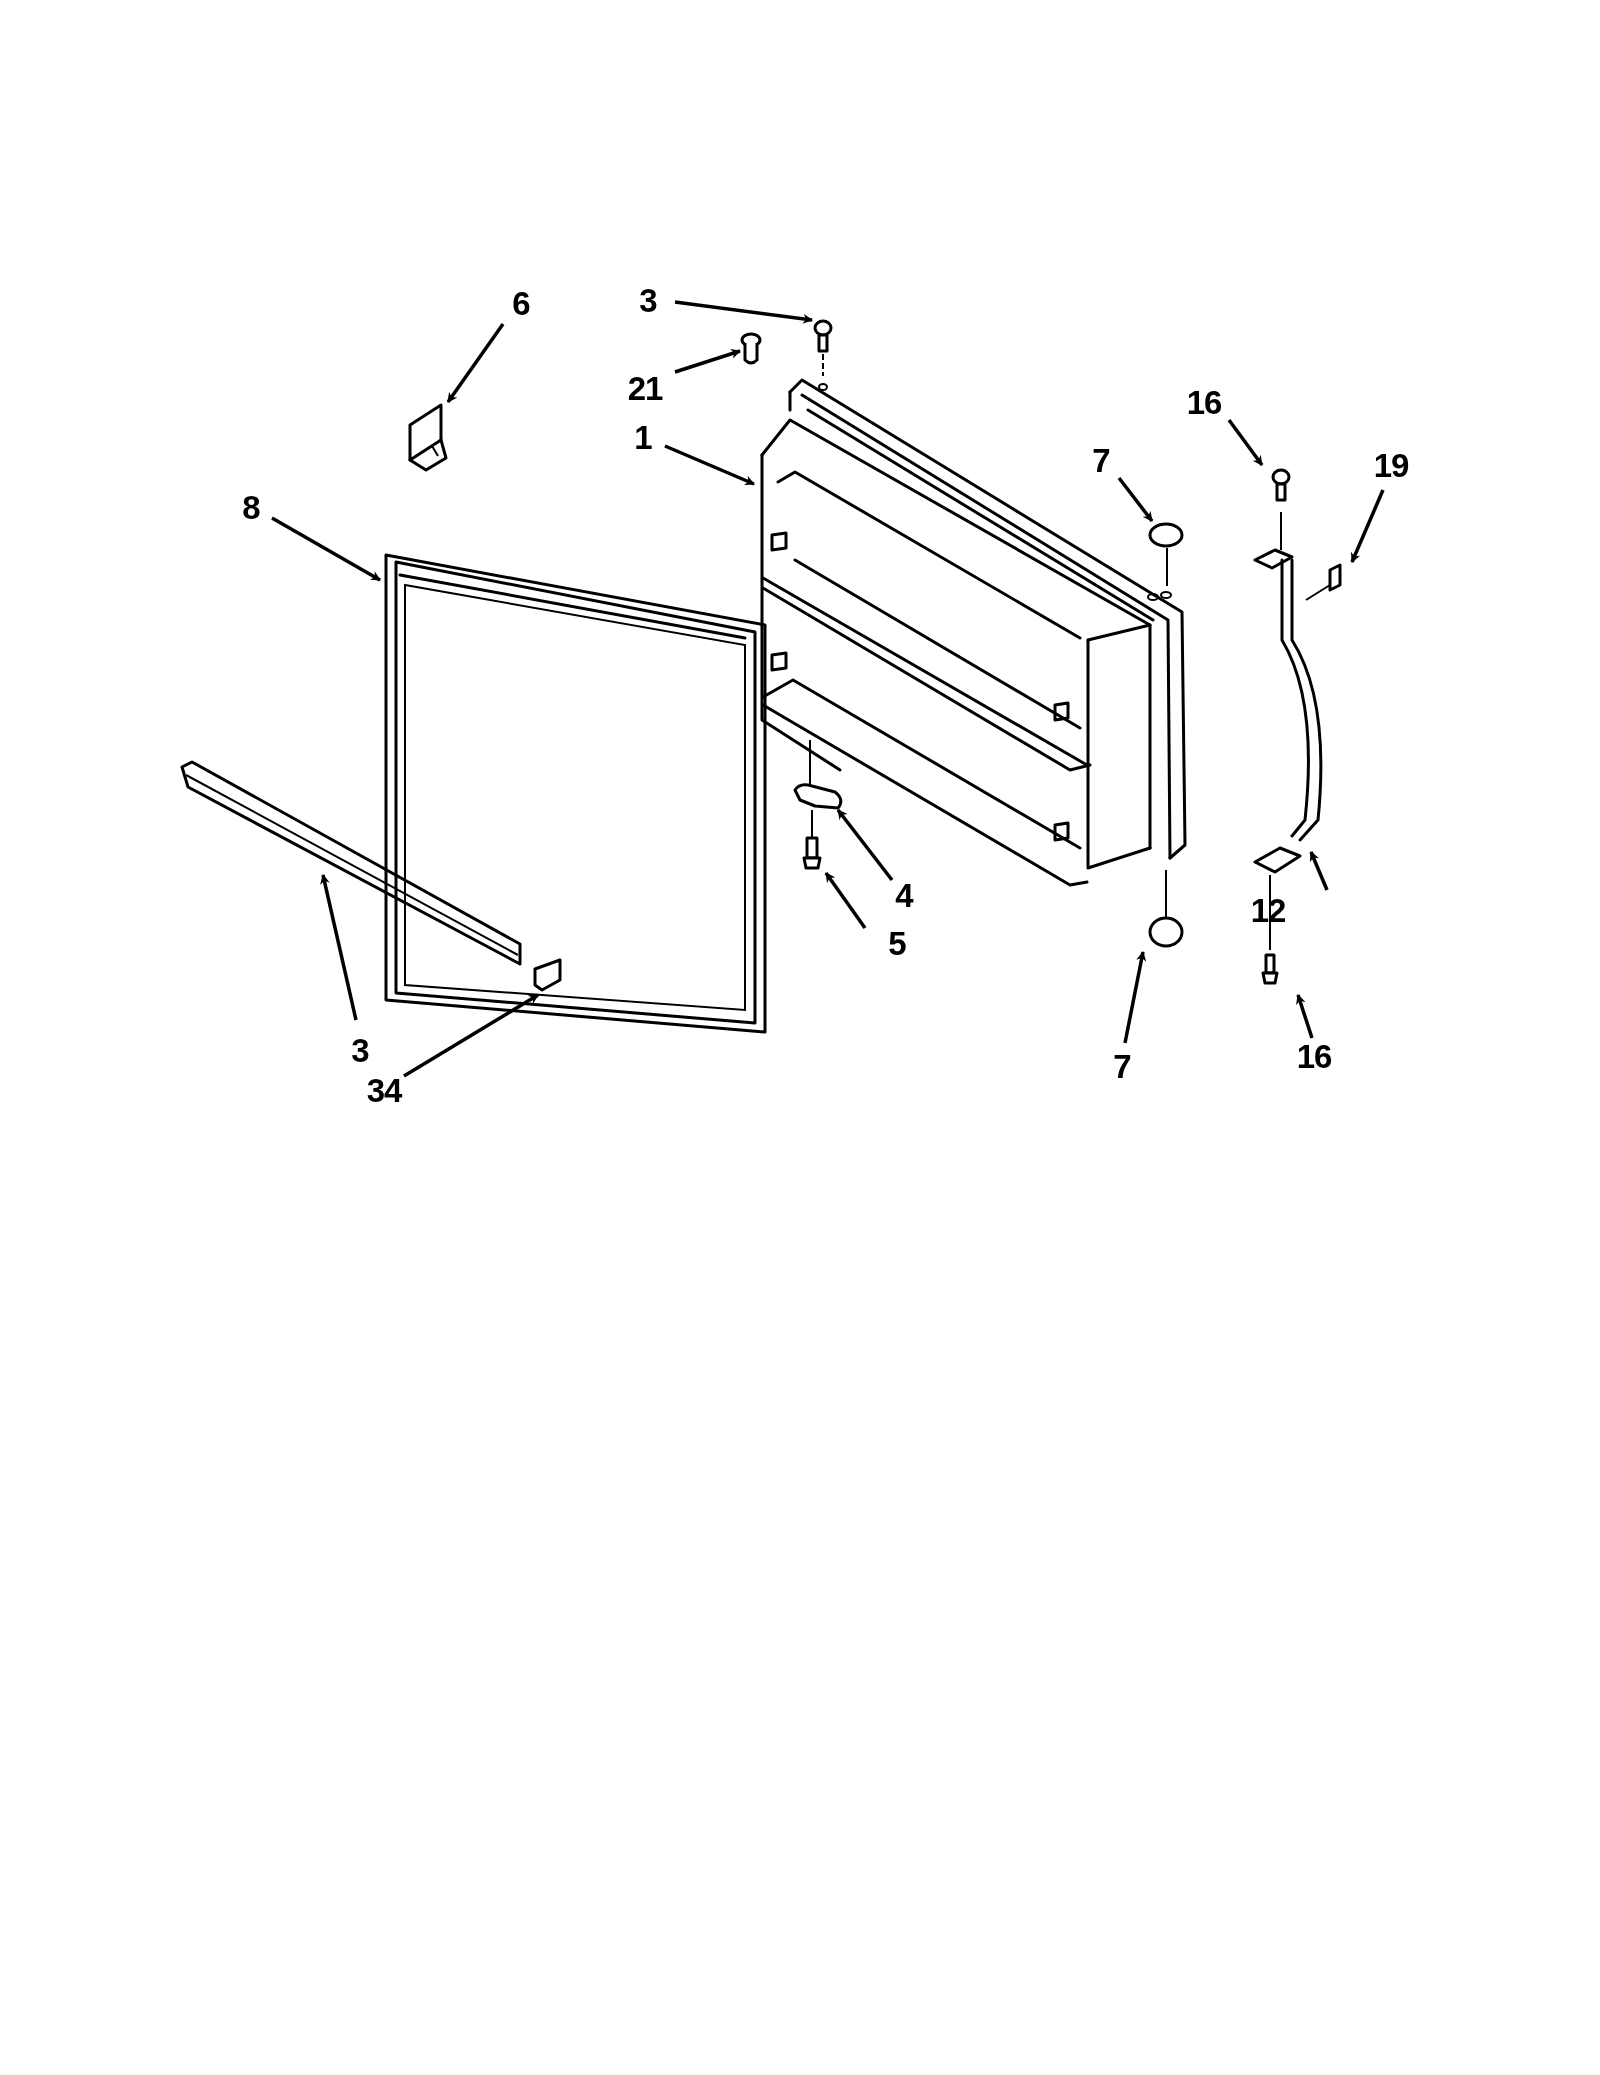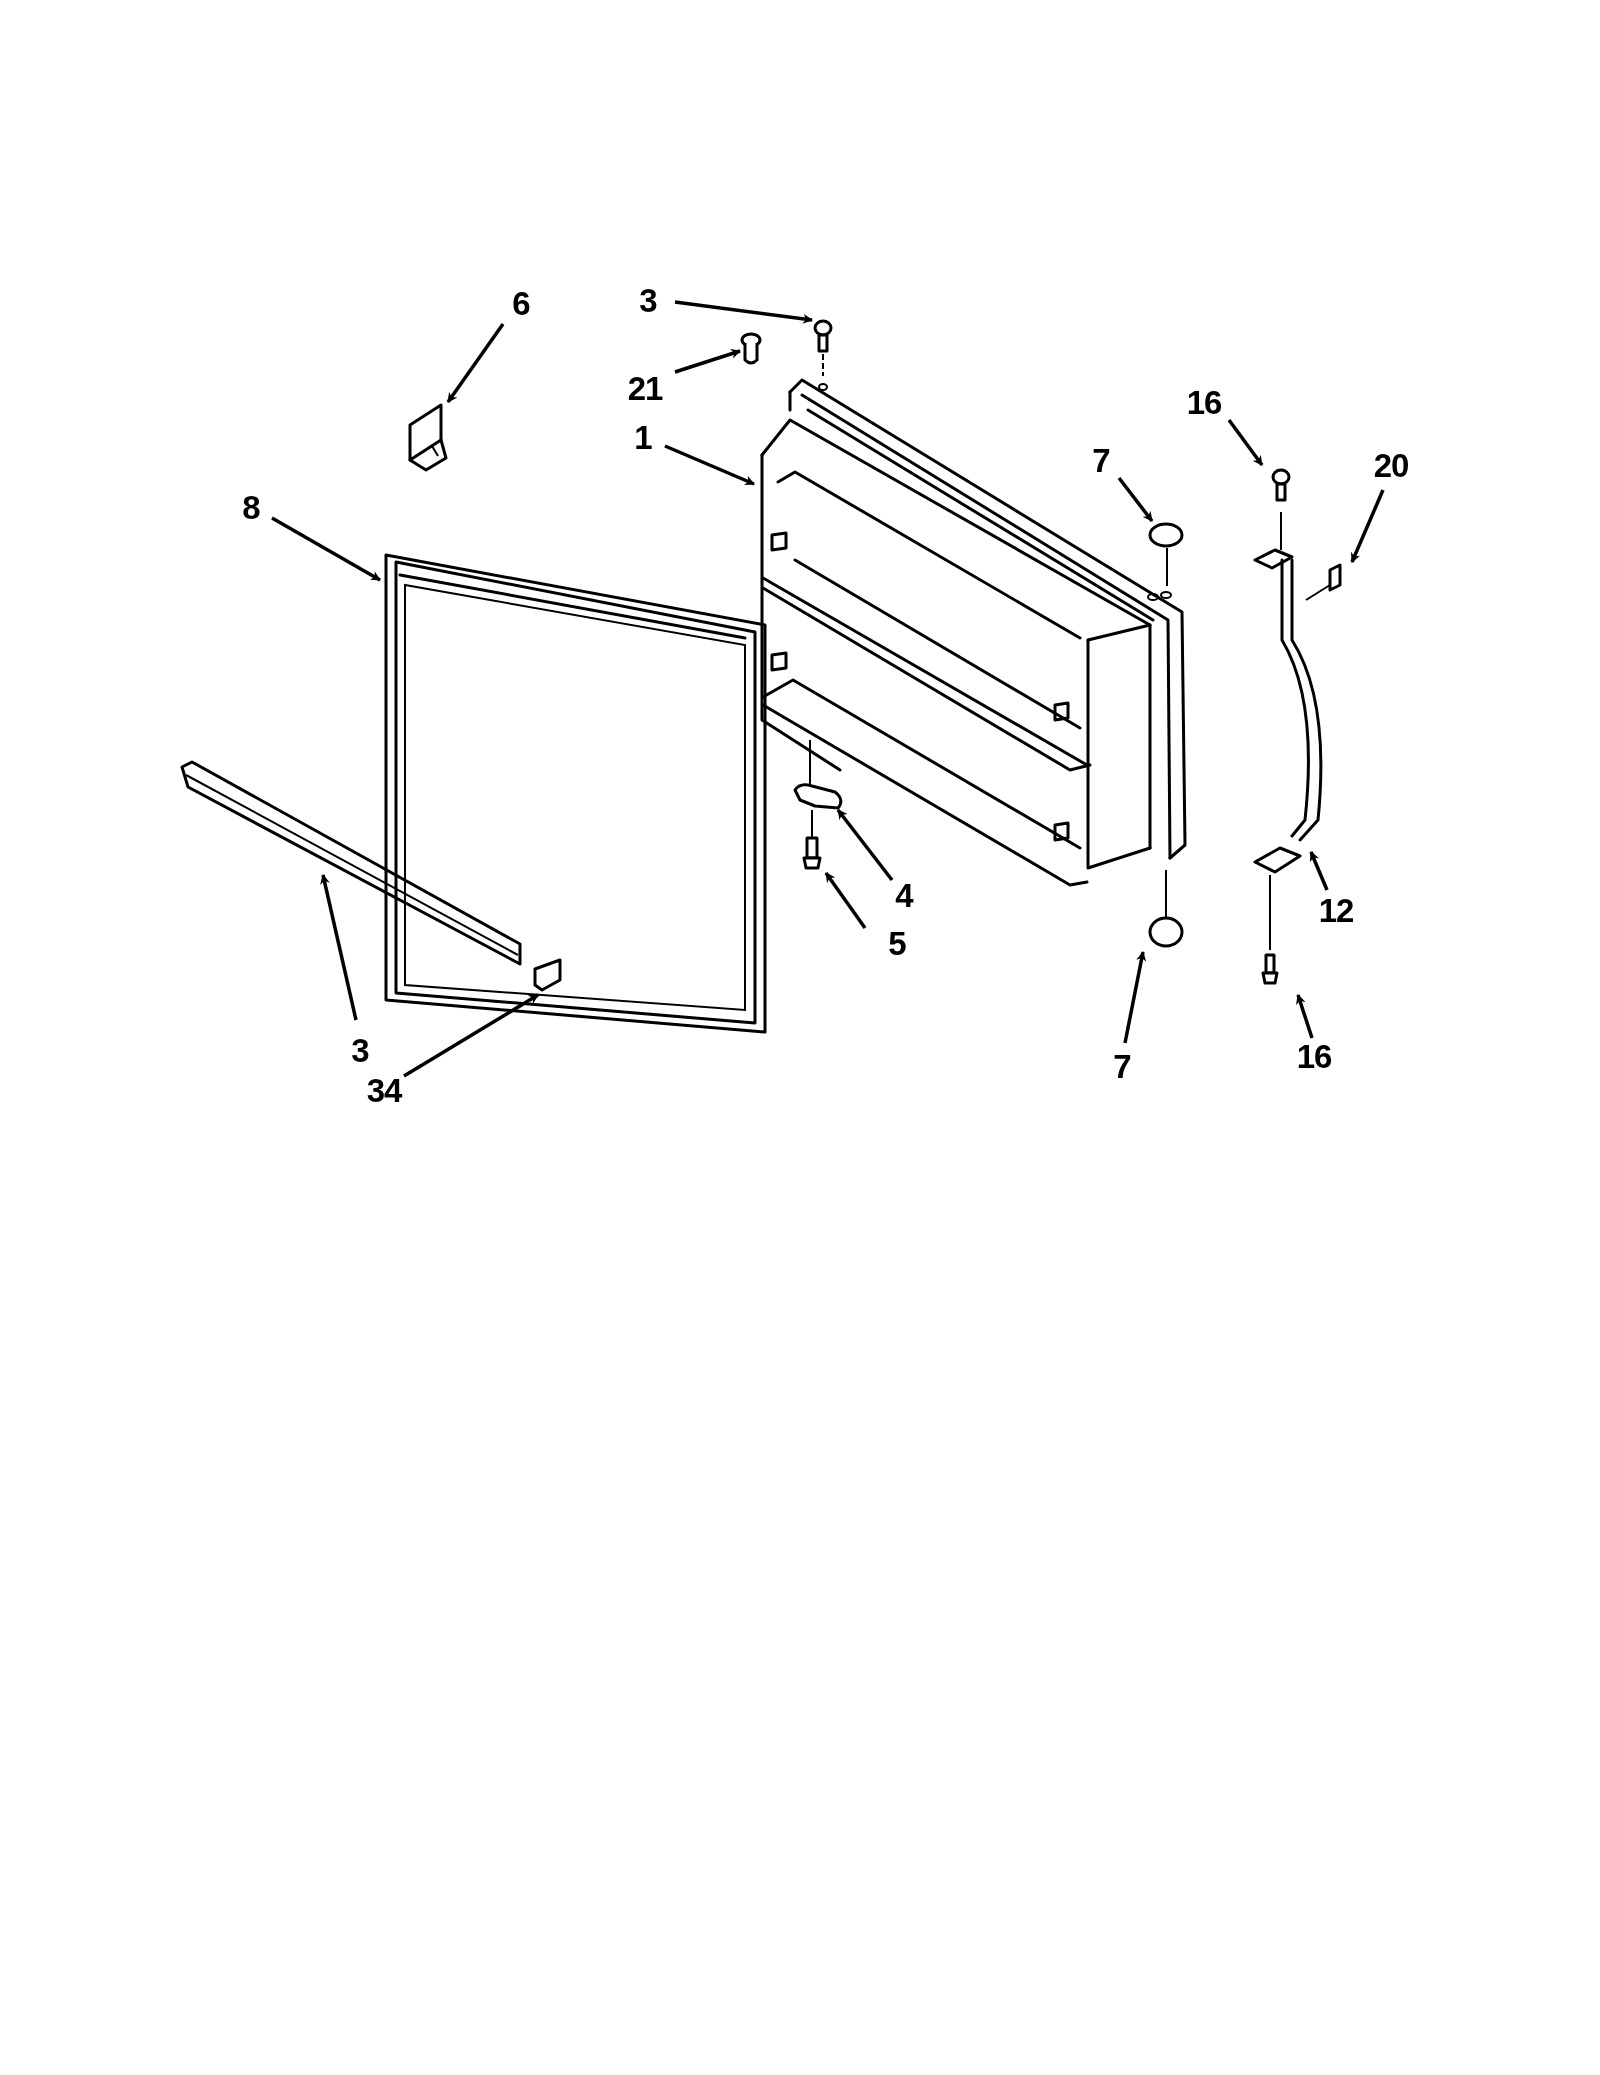--- a/index.html
+++ b/index.html
@@ -134,23 +134,23 @@
       <line class="arr" x1="356" y1="1020" x2="323" y2="875" marker-end="url(#ah)"></line>
       <line class="arr" x1="404" y1="1076" x2="538" y2="995" marker-end="url(#ah)"></line>
     </g>
   </svg>
 
   <div class="lbl" style="left:521px;top:303px;">6</div>
   <div class="lbl" style="left:648px;top:300px;">3</div>
   <div class="lbl" style="left:645px;top:388px;">21</div>
   <div class="lbl" style="left:643px;top:437px;">1</div>
   <div class="lbl" style="left:1204px;top:402px;">16</div>
-  <div class="lbl" style="left:1391px;top:465px;">20</div>
+  <div class="lbl" style="left:1391px;top:465px;">19</div>
   <div class="lbl" style="left:1101px;top:460px;">7</div>
   <div class="lbl" style="left:251px;top:507px;">8</div>
   <div class="lbl" style="left:904px;top:895px;">4</div>
   <div class="lbl" style="left:897px;top:943px;">5</div>
-  <div class="lbl" style="left:1336px;top:910px;">12</div>
+  <div class="lbl" style="left:1268px;top:910px;">12</div>
   <div class="lbl" style="left:1122px;top:1066px;">7</div>
   <div class="lbl" style="left:1314px;top:1056px;">16</div>
   <div class="lbl" style="left:360px;top:1050px;">3</div>
   <div class="lbl" style="left:384px;top:1090px;">34</div>
 </div>
 
 </body></html>

